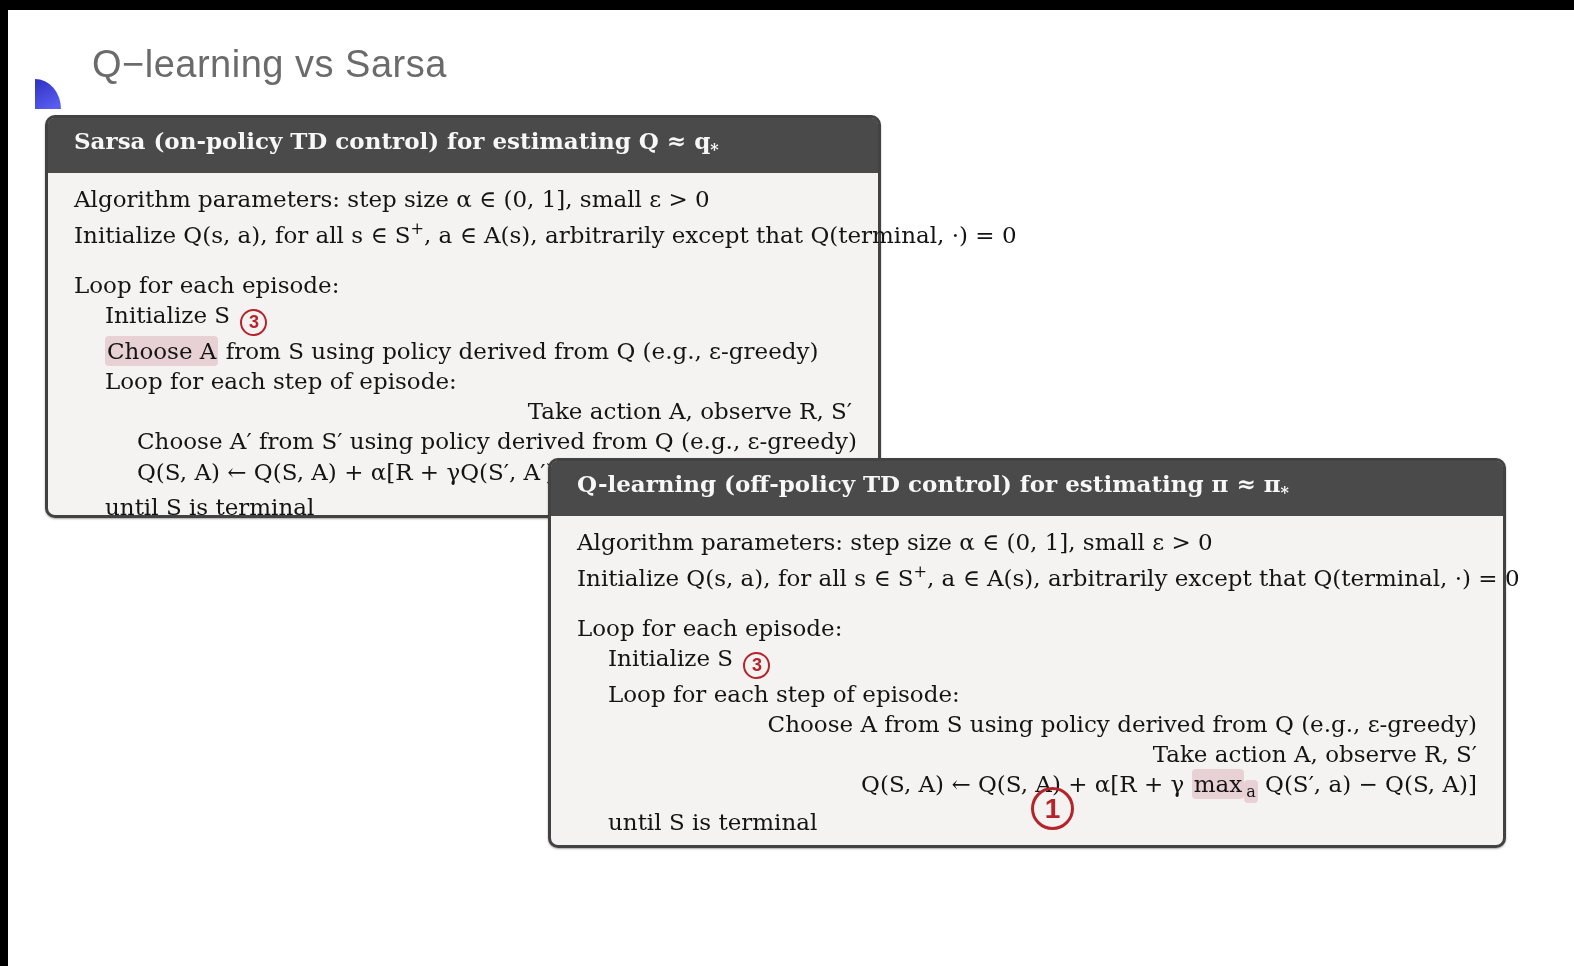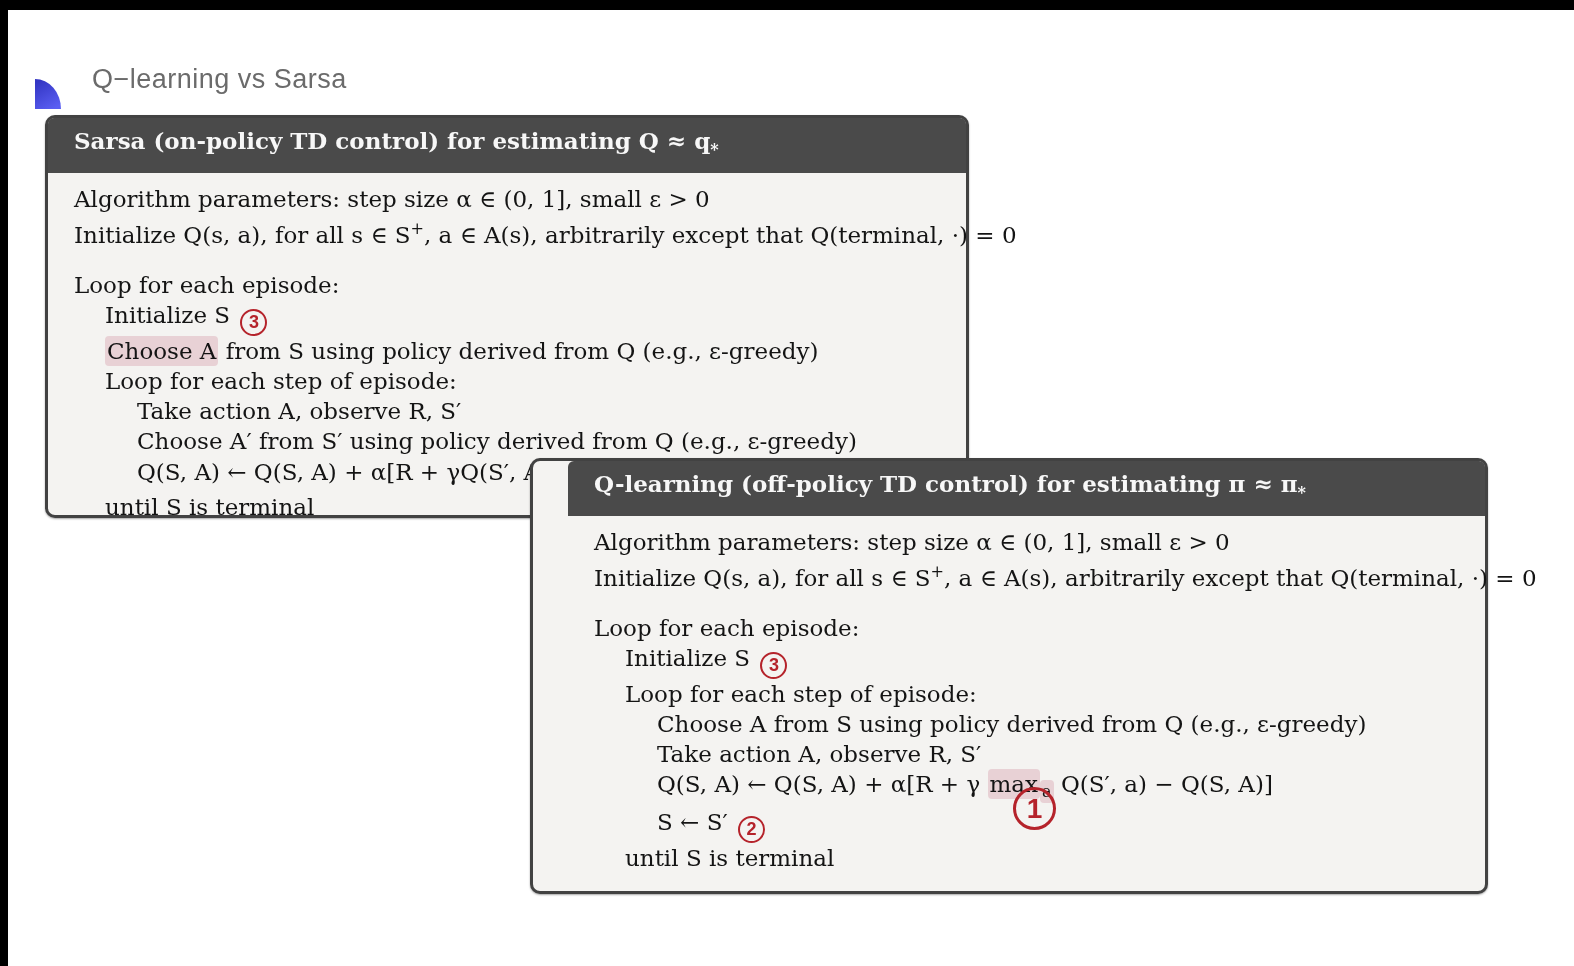--- a/index.html
+++ b/index.html
@@ -10,43 +10,43 @@
     overflow:hidden;
     font-family:"Liberation Sans","DejaVu Sans",sans-serif;
   }
   .slide{
     position:absolute;
     left:8px;top:10px;right:0;bottom:0;
     background:#ffffff;
   }
   .slide-title{
     position:absolute;
-    left:84px;top:54px;
-    font-size:27px;
+    left:84px;top:33px;
+    font-size:38px;
     font-weight:400;
     color:#6b6b6b;
     letter-spacing:0.5px;
   }
   .corner-accent{
     position:absolute;
     left:27px;top:69px;
     width:26px;height:30px;
     background:linear-gradient(150deg,#3336c4 10%,#5a5ef2 90%);
     border-radius:0 100% 0 0;
   }
   .algo-box{
     position:absolute;
     background:#f4f3f1;
     border:3px solid #424242;
     border-radius:10px;
     box-shadow:0 1px 2px rgba(0,0,0,.35);
     box-sizing:border-box;
   }
-  .box-sarsa{ left:37px;  top:105px; width:924px; height:403px; z-index:1; }
-  .box-qlearning{ left:522px; top:448px; width:958px; height:436px; z-index:2;padding-left:35px; }
+  .box-sarsa{ left:37px;  top:105px; width:836px; height:403px; z-index:1; }
+  .box-qlearning{ left:540px; top:448px; width:958px; height:390px; z-index:2; }
   .algo-header{
     background:#4a4a4a;
     color:#f7f7f7;
     font-family:"DejaVu Serif","Liberation Serif",serif;
     font-weight:bold;
     font-size:23px;
     line-height:28px;
     padding:9px 26px;
     border-radius:6px 6px 0 0;
     white-space:nowrap;
@@ -54,21 +54,21 @@
   .algo-body{
     padding:11px 26px 0 26px;
     font-family:"DejaVu Serif","Liberation Serif",serif;
     font-size:23px;
     line-height:30px;
     color:#141414;
   }
   .algo-line{ white-space:nowrap; }
   .ind0{ padding-left:0; }
   .ind1{ padding-left:31px; }
-  .ind2{ padding-left:63px; }
+  .ind2{ padding-left:63px;text-align:right; }
   .gap{ margin-top:21px; }
   .hl{
     background:#e8d1d5;
     border-radius:4px;
     padding:2px 2px;
   }
   .sub{ vertical-align:sub;   font-size:0.70em; }
   .sup{ vertical-align:super; font-size:0.70em; }
   .circ{
     display:inline-flex;
@@ -138,21 +138,20 @@
     <div class="algo-header"><span>Q-learning (off-policy TD control) for estimating π ≈ π</span><span class="sub">*</span></div>
     <div class="algo-body">
         <div class="algo-line ind0"><span>Algorithm parameters: step size α ∈ (0, 1], small ε &gt; 0</span></div>
         <div class="algo-line ind0"><span>Initialize Q(s, a), for all s ∈ S</span><span class="sup">+</span><span>, a ∈ A(s), arbitrarily except that Q(terminal, ·) = 0</span></div>
         <div class="algo-line ind0 gap"><span>Loop for each episode:</span></div>
         <div class="algo-line ind1"><span>Initialize S </span><span class="circ">3</span></div>
         <div class="algo-line ind1"><span>Loop for each step of episode:</span></div>
         <div class="algo-line ind2"><span>Choose A from S using policy derived from Q (e.g., ε-greedy)</span></div>
         <div class="algo-line ind2"><span>Take action A, observe R, S′</span></div>
         <div class="algo-line ind2"><span>Q(S, A) ← Q(S, A) + α[R + γ </span><span class="hl">max</span><span class="hl sub">a</span><span> Q(S′, a) − Q(S, A)]</span></div>
-        <div class="algo-line ind2"><span>S ← S′ </span><span class="circ">2</span></div>
         <div class="algo-line ind1"><span>until S is terminal</span></div>
       </div>
     <div class="floating-note">
       <span class="circ circ-big" style="margin-right:6px;">1</span>
     </div>
   </div>
 
 </div>
 
 </body></html>

